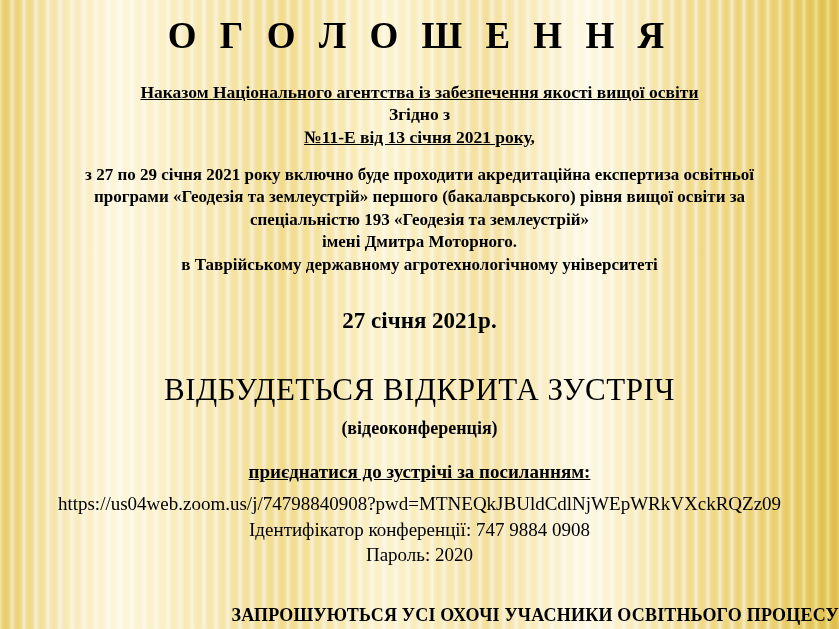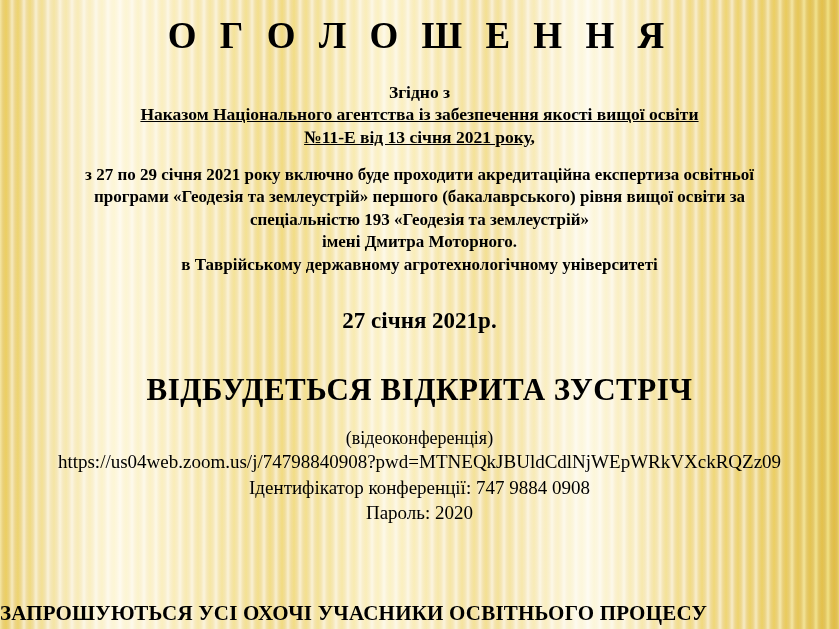--- a/index.html
+++ b/index.html
@@ -92,82 +92,84 @@
     align-items: baseline;
   }
   .datetime .time sup {
     font-size: 0.62em;
     vertical-align: super;
     line-height: 0;
   }
   .meeting {
     margin-top: 38px;
     font-size: 31px;
-    font-weight: bold;
+    font-weight: normal;
     letter-spacing: 0.5px;
   }
   .sub {
-    margin-top: 20px;
+    margin-top: 10px;
     font-size: 18px;
-    font-weight: normal;
+    font-weight: bold;
   }
   .join {
     margin-top: 22px;
     font-size: 19px;
     font-weight: bold;
     text-decoration: underline;
   }
   .link {
+    margin-top: 8px;
     font-size: 19px;
     line-height: 1.35;
   }
   .confid, .pwd {
     font-size: 19px;
     line-height: 1.35;
   }
   .footer {
     position: absolute;
     left: 0;
     right: 0;
     bottom: 3px;
-    font-size: 21px;
+    font-size: 18px;
     font-weight: bold;
-    text-align: left;
+    text-align: right;
     letter-spacing: 0.2px;
   }
 </style>
 </head>
 <body>
 
 <div id="slide">
   <div class="inner">
 
     <div class="title">О Г О Л О Ш Е Н Н Я</div>
 
     <div class="block-intro">
+      <span class="line underline">Наказом Національного агентства із забезпечення якості вищої освіти</span>
       <span class="line">Згідно з</span>
-      <span class="line underline">Наказом Національного агентства із забезпечення якості вищої освіти</span>
       <span class="line"><span class="underline">№11-Е від 13 січня 2021 року</span><span>,</span></span>
     </div>
 
     <div class="reg-lines">
       <span class="line">з 27 по 29 січня 2021 року включно буде проходити акредитаційна експертиза освітньої</span>
       <span class="line">програми «Геодезія та землеустрій» першого (бакалаврського) рівня вищої освіти за</span>
       <span class="line">спеціальністю 193 «Геодезія та землеустрій»</span>
       <span class="line">імені Дмитра Моторного.</span>
       <span class="line">в Таврійському державному агротехнологічному університеті</span>
     </div>
 
     <div class="datetime">
       <span class="date">27 січня 2021р.</span>
     </div>
 
     <div class="meeting">ВІДБУДЕТЬСЯ ВІДКРИТА ЗУСТРІЧ</div>
     <div class="sub">(відеоконференція)</div>
 
+    <div class="join">приєднатися до зустрічі за посиланням:</div>
     <div class="link">https://us04web.zoom.us/j/74798840908?pwd=MTNEQkJBUldCdlNjWEpWRkVXckRQZz09</div>
     <div class="confid">Ідентифікатор конференції: 747 9884 0908</div>
     <div class="pwd">Пароль: 2020</div>
 
   </div>
 
   <div class="footer">ЗАПРОШУЮТЬСЯ УСІ ОХОЧІ УЧАСНИКИ ОСВІТНЬОГО ПРОЦЕСУ</div>
 </div>
 
 </body></html>

